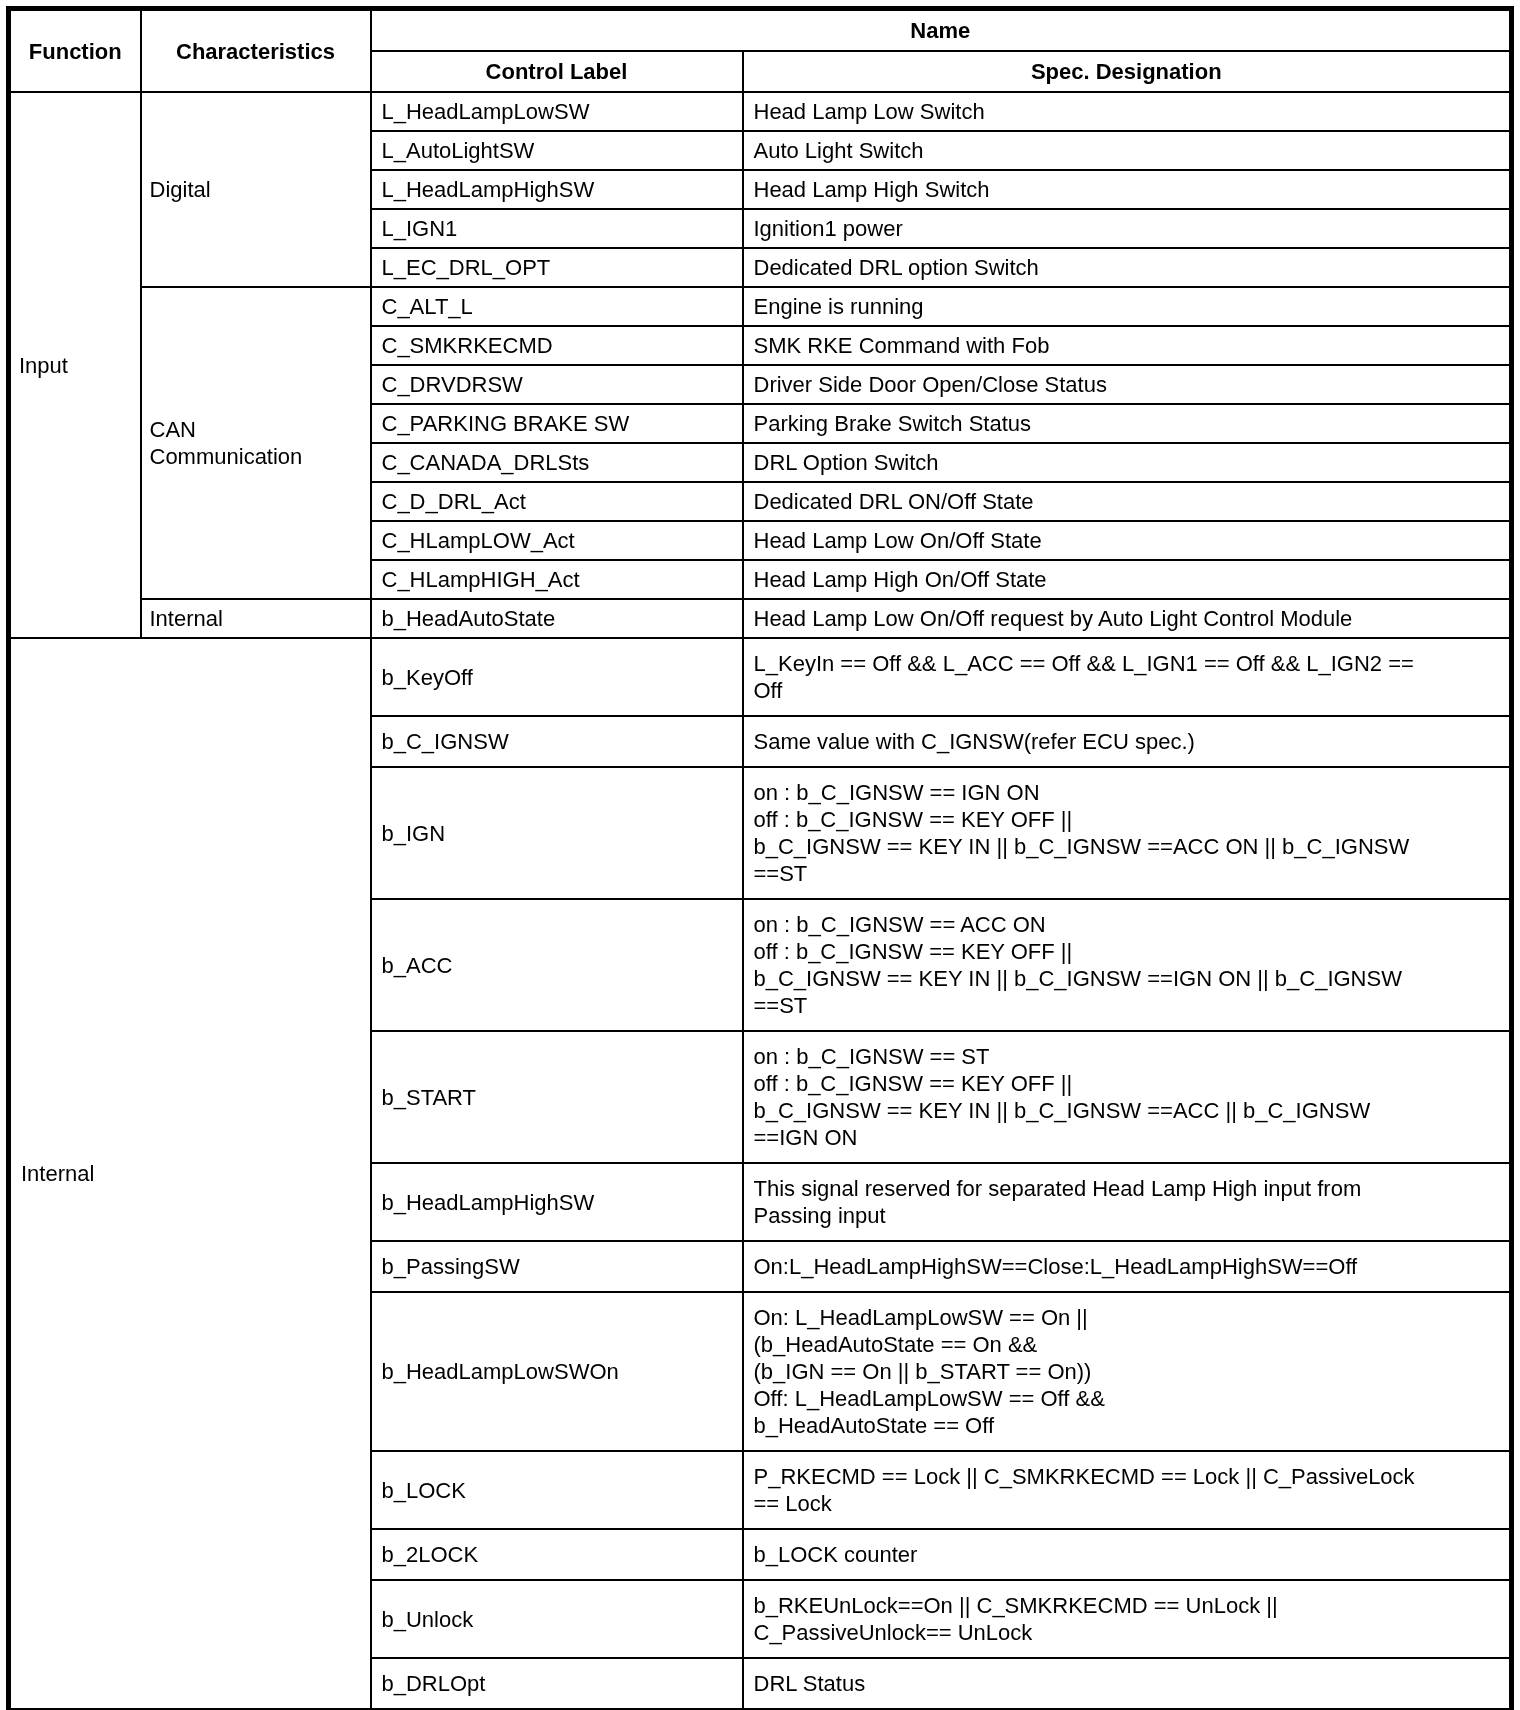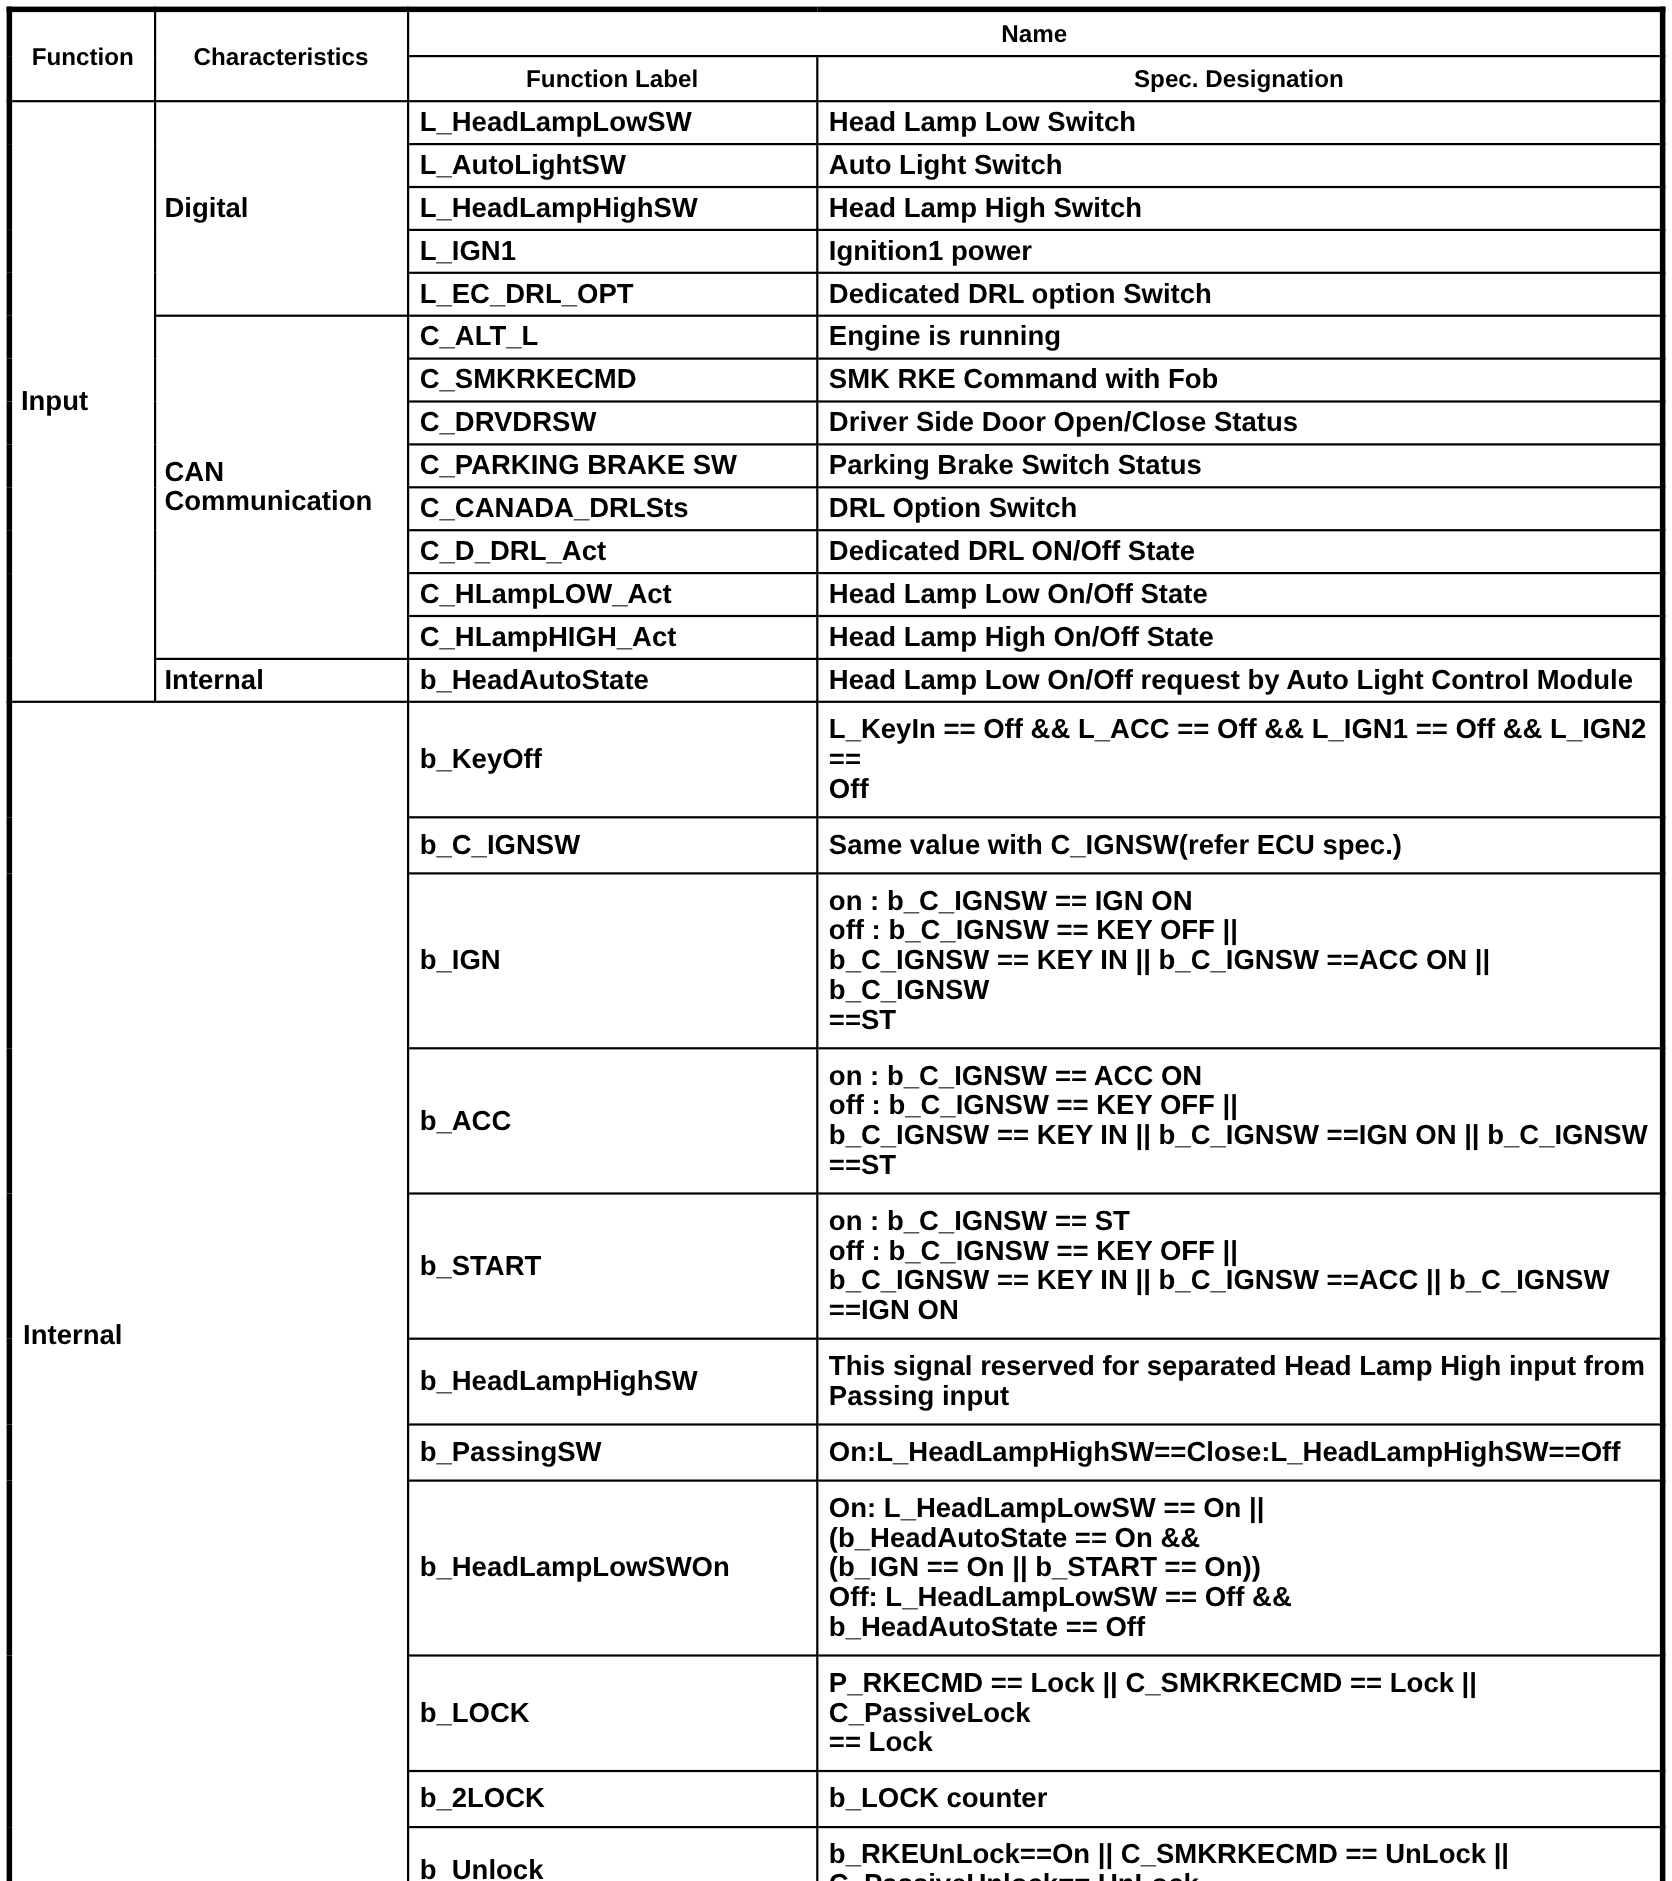--- a/index.html
+++ b/index.html
@@ -38,25 +38,24 @@
     word-wrap: break-word;
   }
   th {
     font-size: 22px;
     font-weight: bold;
     text-align: center;
     line-height: 27px;
     padding: 6px 8px;
   }
   td {
-    font-size: 25px;
+    font-size: 22px;
     line-height: 27px;
     text-align: left;
     padding: 5px 10px;
-    font-weight: bold;
   }
   tr.sec-1 td { padding: 11px 10px; }
   td.cell-function {
     padding-left: 8px;
   }
   td.cell-char {
     white-space: pre-line;
     padding-left: 8px;
     margin-left: 40px;
   }
@@ -75,21 +74,21 @@
       <col class="c-hw">
       <col class="c-spec">
     </colgroup>
     <thead>
       <tr>
         <th rowspan="2">Function</th>
         <th rowspan="2">Characteristics</th>
         <th colspan="2">Name</th>
       </tr>
       <tr>
-        <th>Function Label</th>
+        <th>Control Label</th>
         <th>Spec. Designation</th>
       </tr>
     </thead>
     <tbody id="spec-tbody">
         <tr class="sec-0">
           <td rowspan="14" class="cell-function">Input</td>
           <td rowspan="5" class="cell-char">Digital</td>
           <td class="cell-hw">L_HeadLampLowSW</td>
           <td class="cell-spec">Head Lamp Low Switch</td>
         </tr>

